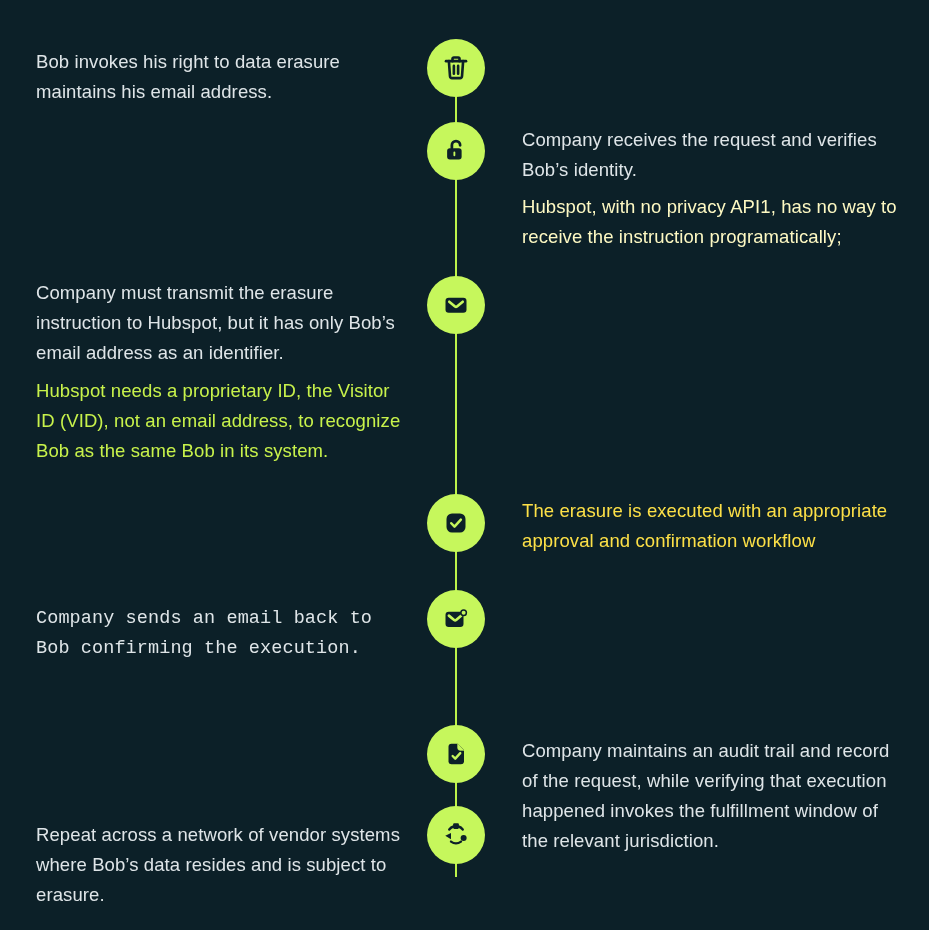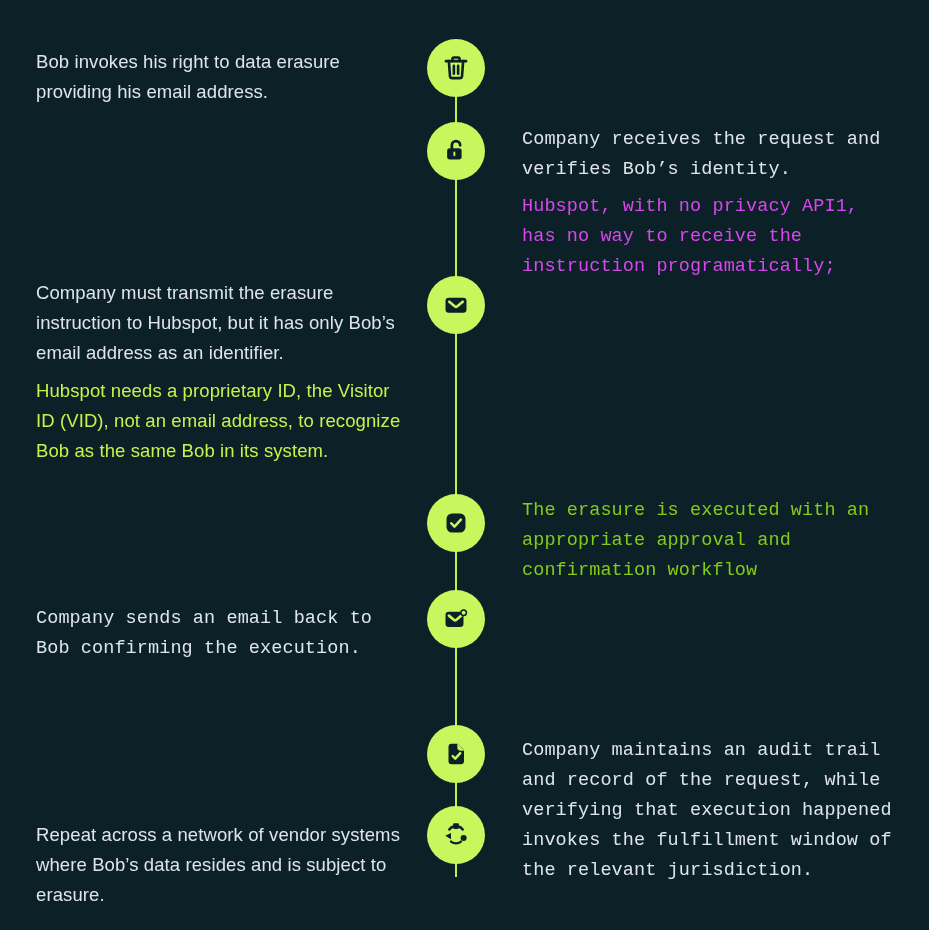--- a/index.html
+++ b/index.html
@@ -44,21 +44,21 @@
 
   
   .txt {
     position: absolute;
     font-size: 18.5px;
     line-height: 30px;
     letter-spacing: 0.1px;
     white-space: pre-line;
   }
   .txt.left  { left: 36px;  width: 372px; }
-  .txt.right { left: 522px; width: 380px; font-family: Liberation Mono, monospace; }
+  .txt.right { left: 522px; width: 380px; }
   .plain { color: #dfe5e8; }
   .hi    { color: #c8f24b; }
 </style>
 </head>
 <body style="background: rgb(12, 32, 40);">
 
 <div id="stage" style="background: rgb(12, 32, 40);">
 
   <div class="rail" style="top: 96px; height: 27px; background: rgb(189, 242, 74);"></div>
   <div class="rail" style="top: 179px; height: 98px; background: rgb(189, 242, 74);"></div>
@@ -71,54 +71,54 @@
   <div class="node" style="top: 39px; background: rgb(198, 247, 92);">
     <span>
       <svg width="30" height="30" viewBox="0 0 24 24" fill="none" stroke="#0c2028" stroke-width="2.1" stroke-linecap="round" stroke-linejoin="round">
         <path d="M4 6.5h16"></path>
         <path d="M9.2 6.5V4.6a1 1 0 0 1 1-1h3.6a1 1 0 0 1 1 1v1.9"></path>
         <path d="M6.3 6.5l.9 12.1a1.6 1.6 0 0 0 1.6 1.5h6.4a1.6 1.6 0 0 0 1.6-1.5l.9-12.1"></path>
         <path d="M10.3 10.3v6.2M13.7 10.3v6.2"></path>
       </svg>
     </span>
   </div>
-  <div class="txt left plain" style="top: 47px; color: rgb(223, 229, 232);">Bob invokes his right to data erasure providing his email address.</div>
+  <div class="txt left plain" style="top: 47px; color: rgb(223, 229, 232);">Bob invokes his right to data erasure maintains his email address.</div>
 
   <div class="node" style="top: 122px; background: rgb(198, 247, 92);">
     <span>
       <svg width="30" height="30" viewBox="0 0 24 24">
         <path d="M8.7 9.6V7.4a3.3 3.3 0 0 1 6.6 0" fill="none" stroke="#0c2028" stroke-width="2.2" stroke-linecap="round"></path>
         <rect x="4.9" y="9.8" width="11.6" height="8.9" rx="2.2" fill="#0c2028"></rect>
         <path d="M10.7 13.1v2.3" stroke="#c6f75c" stroke-width="1.5" stroke-linecap="round"></path>
       </svg>
     </span>
   </div>
   <div class="txt right plain" style="top: 125px; color: rgb(223, 229, 232);">Company receives the request and verifies Bob’s identity.</div>
-  <div class="txt right hi" style="top: 192px; color: #d946ef;">Hubspot, with no privacy API1, has no way to receive the instruction programatically;</div>
+  <div class="txt right hi" style="top: 192px; color: #fef9c3;">Hubspot, with no privacy API1, has no way to receive the instruction programatically;</div>
 
   <div class="node" style="top: 276px; background: rgb(198, 247, 92);">
     <span>
       <svg width="30" height="30" viewBox="0 0 24 24">
         <rect x="3.6" y="6.1" width="16.8" height="12.0" rx="2.6" fill="#0c2028"></rect>
         <path d="M6.6 9.4l4.6 3.8a1.3 1.3 0 0 0 1.6 0l4.6-3.8" fill="none" stroke="#c6f75c" stroke-width="2.1" stroke-linecap="round" stroke-linejoin="round"></path>
       </svg>
     </span>
   </div>
   <div class="txt left plain" style="top: 278px; color: rgb(223, 229, 232);">Company must transmit the erasure instruction to Hubspot, but it has only Bob’s email address as an identifier.</div>
   <div class="txt left hi" style="top: 376px; color: rgb(200, 242, 75);">Hubspot needs a proprietary ID, the Visitor ID (VID), not an email address, to recognize Bob as the same Bob in its system.</div>
 
   <div class="node" style="top: 494px; background: rgb(198, 247, 92);">
     <span>
       <svg width="30" height="30" viewBox="0 0 24 24">
         <rect x="4.4" y="4.4" width="15.2" height="15.2" rx="4.4" fill="#0c2028"></rect>
         <path d="M8.2 12.2l2.6 2.7 5.1-5.6" fill="none" stroke="#c6f75c" stroke-width="2.0" stroke-linecap="round" stroke-linejoin="round"></path>
       </svg>
     </span>
   </div>
-  <div class="txt right plain" style="top: 496px; color: #84cc16;">The erasure is executed with an appropriate approval and confirmation workflow</div>
+  <div class="txt right plain" style="top: 496px; color: #fde047;">The erasure is executed with an appropriate approval and confirmation workflow</div>
 
   <div class="node" style="top: 590px; background: rgb(198, 247, 92);">
     <span>
       <svg width="30" height="30" viewBox="0 0 24 24">
         <path d="M3.6 8.7a2.6 2.6 0 0 1 2.6-2.6h9.2a2.6 2.6 0 0 1 2.6 2.6v7.0a2.6 2.6 0 0 1-2.6 2.6H6.2a2.6 2.6 0 0 1-2.6-2.6z" fill="#0c2028"></path>
         <path d="M6.3 9.3l4.2 3.5a1.3 1.3 0 0 0 1.6 0l4.0-3.4" fill="none" stroke="#c6f75c" stroke-width="2.1" stroke-linecap="round" stroke-linejoin="round"></path>
         <circle cx="18.1" cy="7.0" r="2.8" fill="#0c2028"></circle>
         <circle cx="18.1" cy="7.0" r="1.6" fill="#c6f75c"></circle>
       </svg>
     </span>

